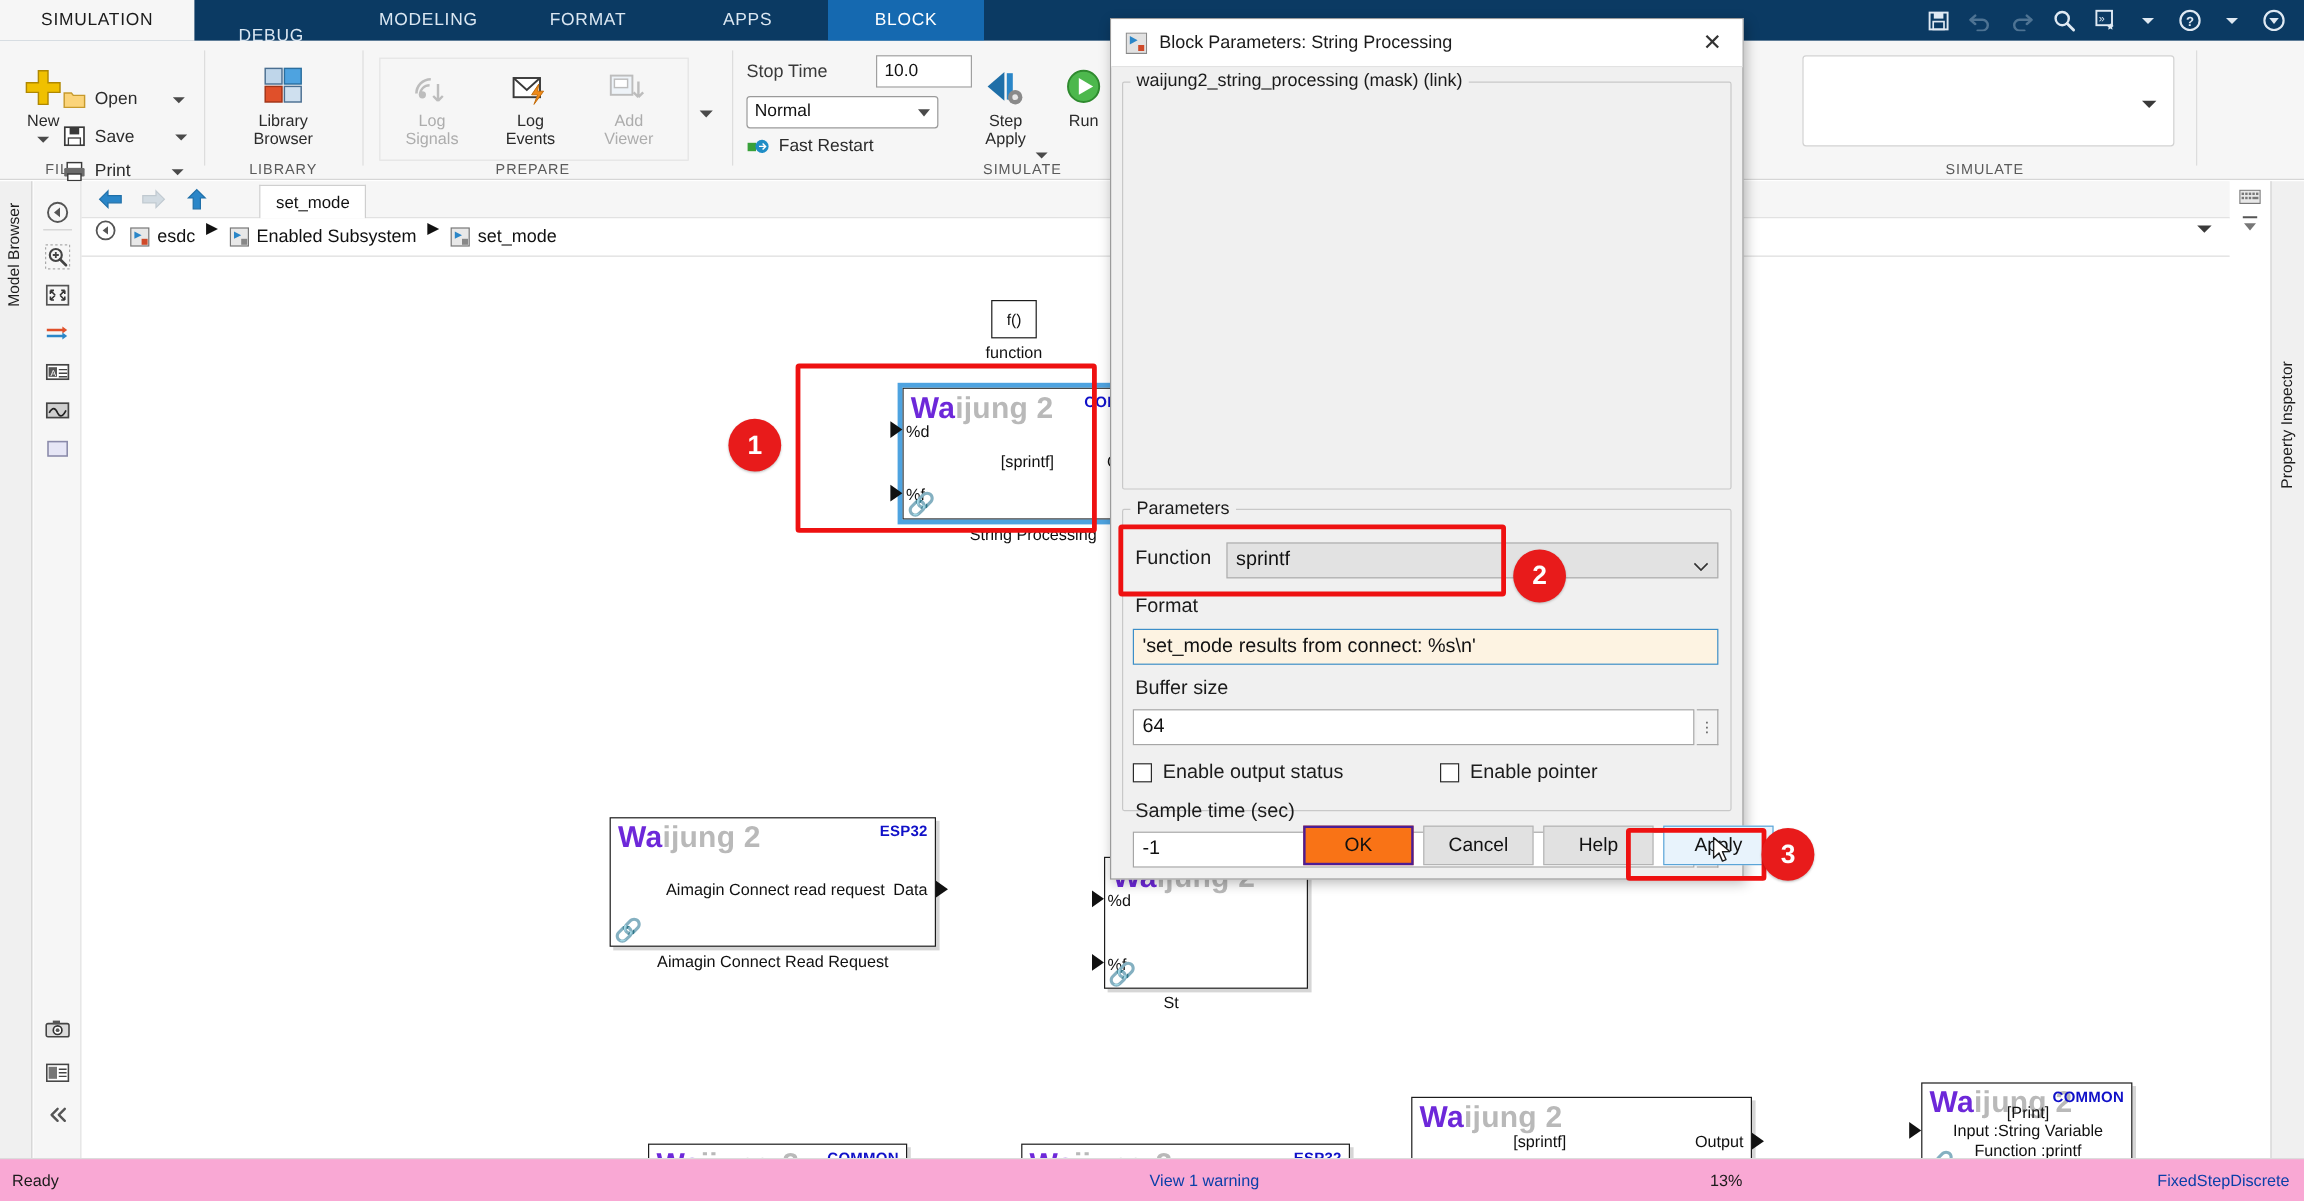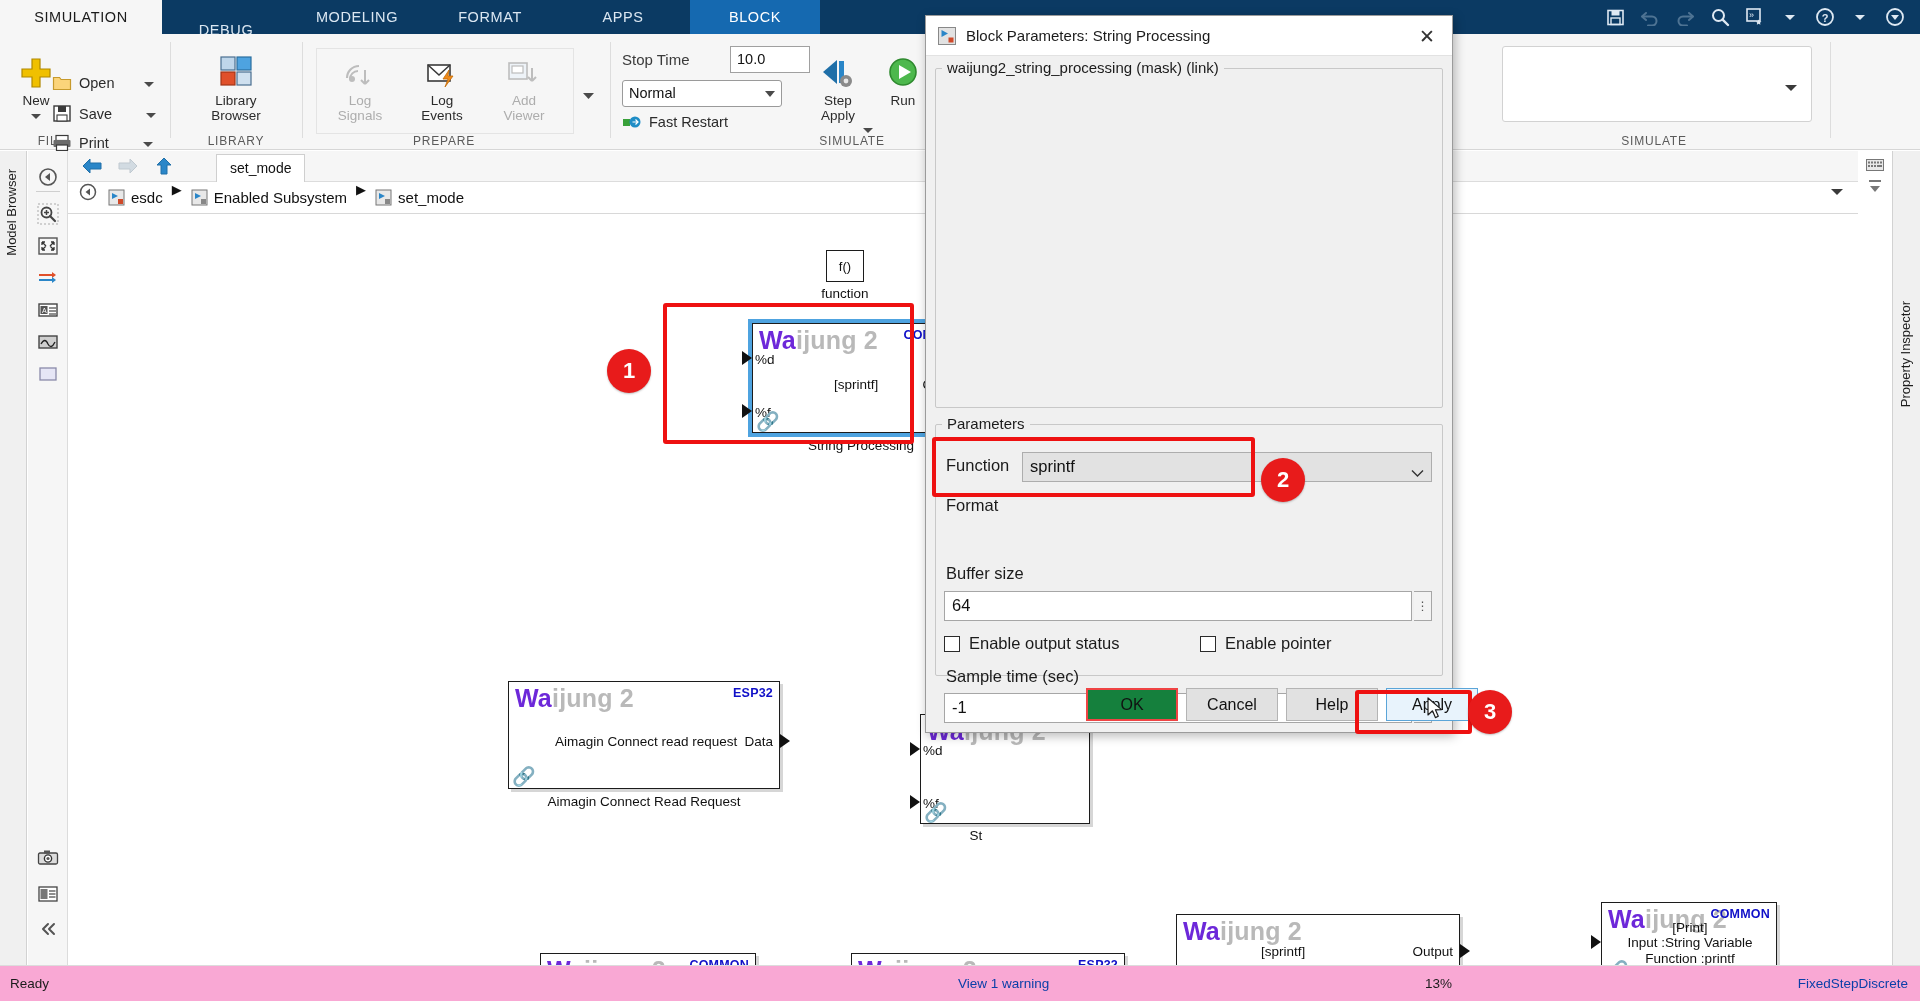--- a/index.html
+++ b/index.html
@@ -169,21 +169,21 @@
   .spin { position: absolute; width: 18px; height: 30px; border: 1px solid #a6a6a6; border-left: none; background: #f3f3f3; display: flex; align-items: center; justify-content: center; font-size: 12px; color: #555; }
   .chk { position: absolute; display: flex; align-items: center; gap: 9px; font-size: 16.5px; color: #1b1b1b; }
   .chkbox { width: 16px; height: 16px; border: 1.5px solid #2b2b2b; background: #fff; }
 
   .dlgbtn {
     position: absolute; height: 33px; width: 92px;
     background: #e1e1e1; border: 1px solid #b4b4b4;
     font-size: 16px; color: #111;
     display: flex; align-items: center; justify-content: center;
   }
-  .dlgbtn.primary { border: 2px solid #ef4444; background: #15803d; }
+  .dlgbtn.primary { border: 2px solid #4c1d95; background: #f97316; }
   .dlgbtn.applied { background: #e8f3fc; border: 1px solid #5ba5d8; }
 
   .cursor-ico { position: absolute; }
 </style>
 </head>
 <body>
 
 <div id="app">
 
   <div class="titlebar">
@@ -695,20 +695,23 @@
       <div class="inp readonly" style="left:96px; top:396px; right:20px;">
         <span>sprintf</span>
       </div>
       <div style="position:absolute; right:28px; top:407px;">
         <svg width="13" height="8" viewBox="0 0 13 8">
             <path d="M1 1.5 L6.5 7 L12 1.5" fill="none" stroke="#333" stroke-width="1.4"></path>
           </svg>
       </div>
 
       <div class="fld-label" style="left:20px; top:440px;">Format</div>
+      <div class="inp focus" style="left:18px; top:468px; right:20px;">
+        <span>'set_mode results from connect: %s\n'</span>
+      </div>
 
       <div class="fld-label" style="left:20px; top:508px;">Buffer size</div>
       <div class="inp" style="left:18px; top:535px; right:40px;">
         <span>64</span>
       </div>
       <div class="spin" style="right:20px; top:535px;">⋮</div>
 
       <div class="chk" style="left:18px; top:578px;">
         <span class="chkbox"></span>
         <span>Enable output status</span>

